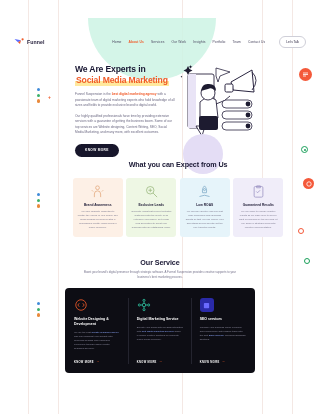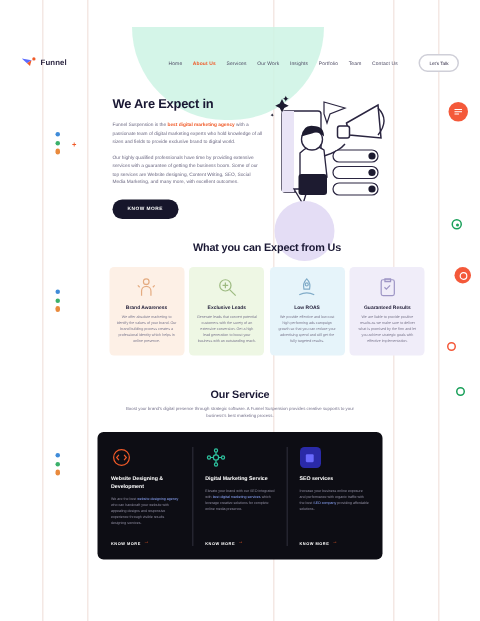--- a/index.html
+++ b/index.html
@@ -148,21 +148,22 @@
       <span class="nav-link">Team</span>
       <span class="nav-link">Contact Us</span>
       <span class="nav-cta">Let's Talk</span>
     </div>
   </div>
 
   <div class="hero">
 
     <div class="hero-copy">
       <div class="hero-h1">
-        <span>We Are Expect in</span><br>
+        <span>We Are Experts in</span><br>
+        <span class="hl">Social Media Marketing</span>
       </div>
       <p class="hero-p">
         <span>Funnel Suspension is the </span><span class="ln">best digital marketing agency</span><span> with a passionate team of digital marketing experts who hold knowledge of all sizes and fields to provide exclusive brand to digital world.</span>
       </p>
       <p class="hero-p2">Our highly qualified professionals have time by providing extensive services with a guarantee of getting the business boom. Some of our top services are Website designing, Content Writing, SEO, Social Media Marketing, and many more, with excellent outcomes.</p>
       <div class="hero-btn">KNOW MORE</div>
     </div>
 
     <div class="hero-purple-circle"></div>
 

